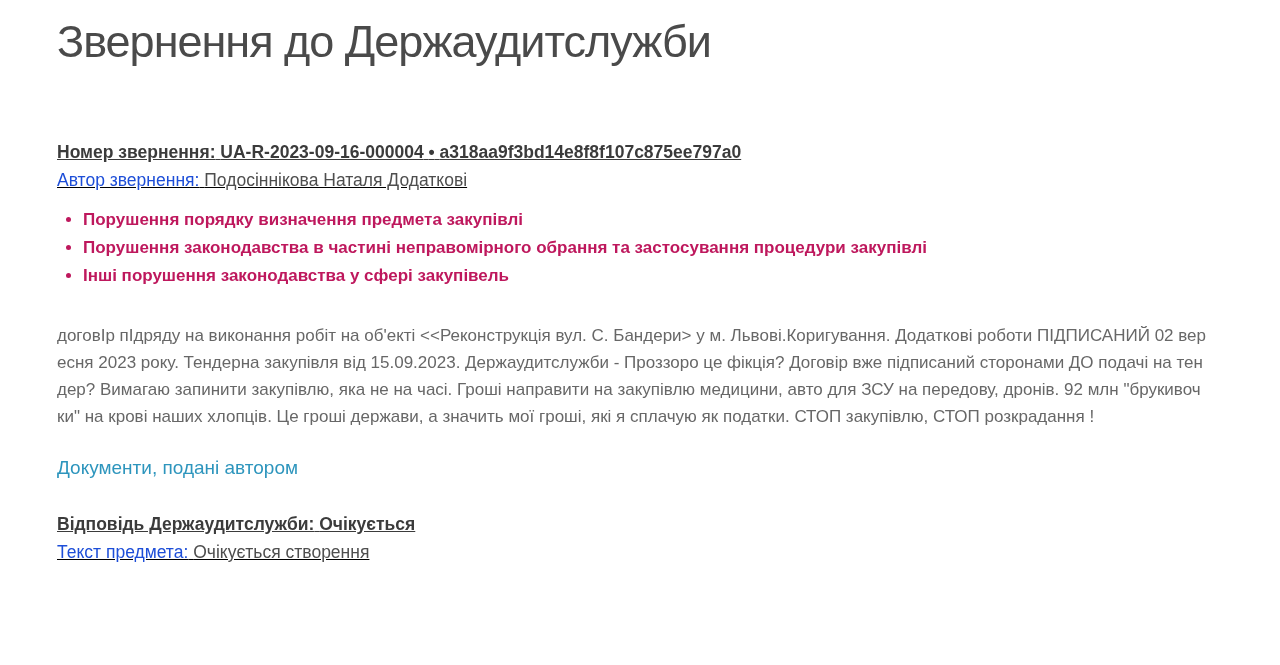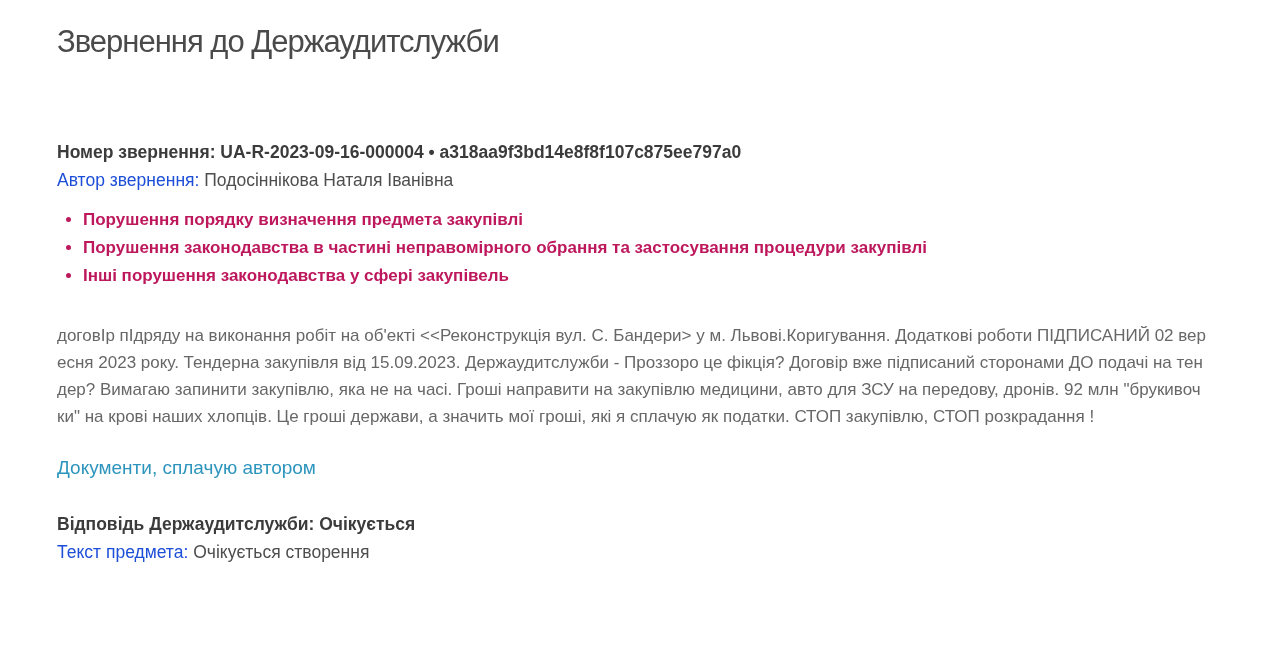--- a/index.html
+++ b/index.html
@@ -11,32 +11,32 @@
   .page {
     width: 1280px;
     height: 665px;
     box-sizing: border-box;
     padding: 14px 75px 0 57px;
     overflow: hidden;
     background: #ffffff;
   }
   h1.page-title {
     margin: 0;
-    font-size: 31px;
+    font-size: 45px;
     line-height: 56px;
     font-weight: 400;
     letter-spacing: -1px;
     color: #4a4a4a;
   }
   .meta-block {
     margin-top: 68px;
     font-size: 17.5px;
     line-height: 28px;
   }
-  .meta-line { white-space: nowrap; }
+  .meta-line { white-space: nowrap; text-decoration: underline; }
   .strong-line, .strong-line span { font-weight: 700; color: #3b3b3b; }
   .muted-label { color: #1d4ed8; }
   .meta-value { color: #4e4e4e; }
   .dot-sep-dark { color: #3b3b3b; font-weight: 700; }
   .dot-sep-green { color: #55a055; font-weight: 700; }
   ul.violations-list {
     margin: 12px 0 0 0;
     padding: 0 0 0 26px;
     list-style: disc outside;
   }
@@ -79,39 +79,39 @@
 
   <div class="meta-block">
     <div class="meta-line strong-line">
       <span>Номер звернення:</span>
       <span>UA-R-2023-09-16-000004</span>
       <span class="dot-sep-dark">•</span>
       <span>a318aa9f3bd14e8f8f107c875ee797a0</span>
     </div>
     <div class="meta-line">
       <span class="muted-label">Автор звернення:</span>
-      <span class="meta-value">Подосіннікова Наталя Іванівна</span>
+      <span class="meta-value">Подосіннікова Наталя Додаткові</span>
     </div>
   </div>
 
   <ul class="violations-list">
     <li>
       <span>Порушення порядку визначення предмета закупівлі</span>
     </li>
     <li>
       <span>Порушення законодавства в частині неправомірного обрання та застосування процедури закупівлі</span>
     </li>
     <li>
       <span>Інші порушення законодавства у сфері закупівель</span>
     </li>
   </ul>
 
   <p class="complaint-text">договІр пІдряду на виконання робіт на об'екті &lt;&lt;Реконструкція вул. С. Бандери&gt; у м. Львові.Коригування. Додаткові роботи ПІДПИСАНИЙ 02 вересня 2023 року. Тендерна закупівля від 15.09.2023. Держаудитслужби - Проззоро це фікція? Договір вже підписаний сторонами ДО подачі на тендер? Вимагаю запинити закупівлю, яка не на часі. Гроші направити на закупівлю медицини, авто для ЗСУ на передову, дронів. 92 млн "брукивочки" на крові наших хлопців. Це гроші держави, а значить мої гроші, які я сплачую як податки. СТОП закупівлю, СТОП розкрадання !</p>
 
-  <a class="documents-link" href="#">Документи, сплачую автором</a>
+  <a class="documents-link" href="#">Документи, подані автором</a>
 
   <div class="response-block">
     <div class="meta-line response-header">
       <span>Відповідь Держаудитслужби:</span>
       <span>Очікується</span>
     </div>
     <div class="meta-line">
       <span class="muted-label">Текст предмета:</span>
       <span class="meta-value">Очікується створення</span>
     </div>

